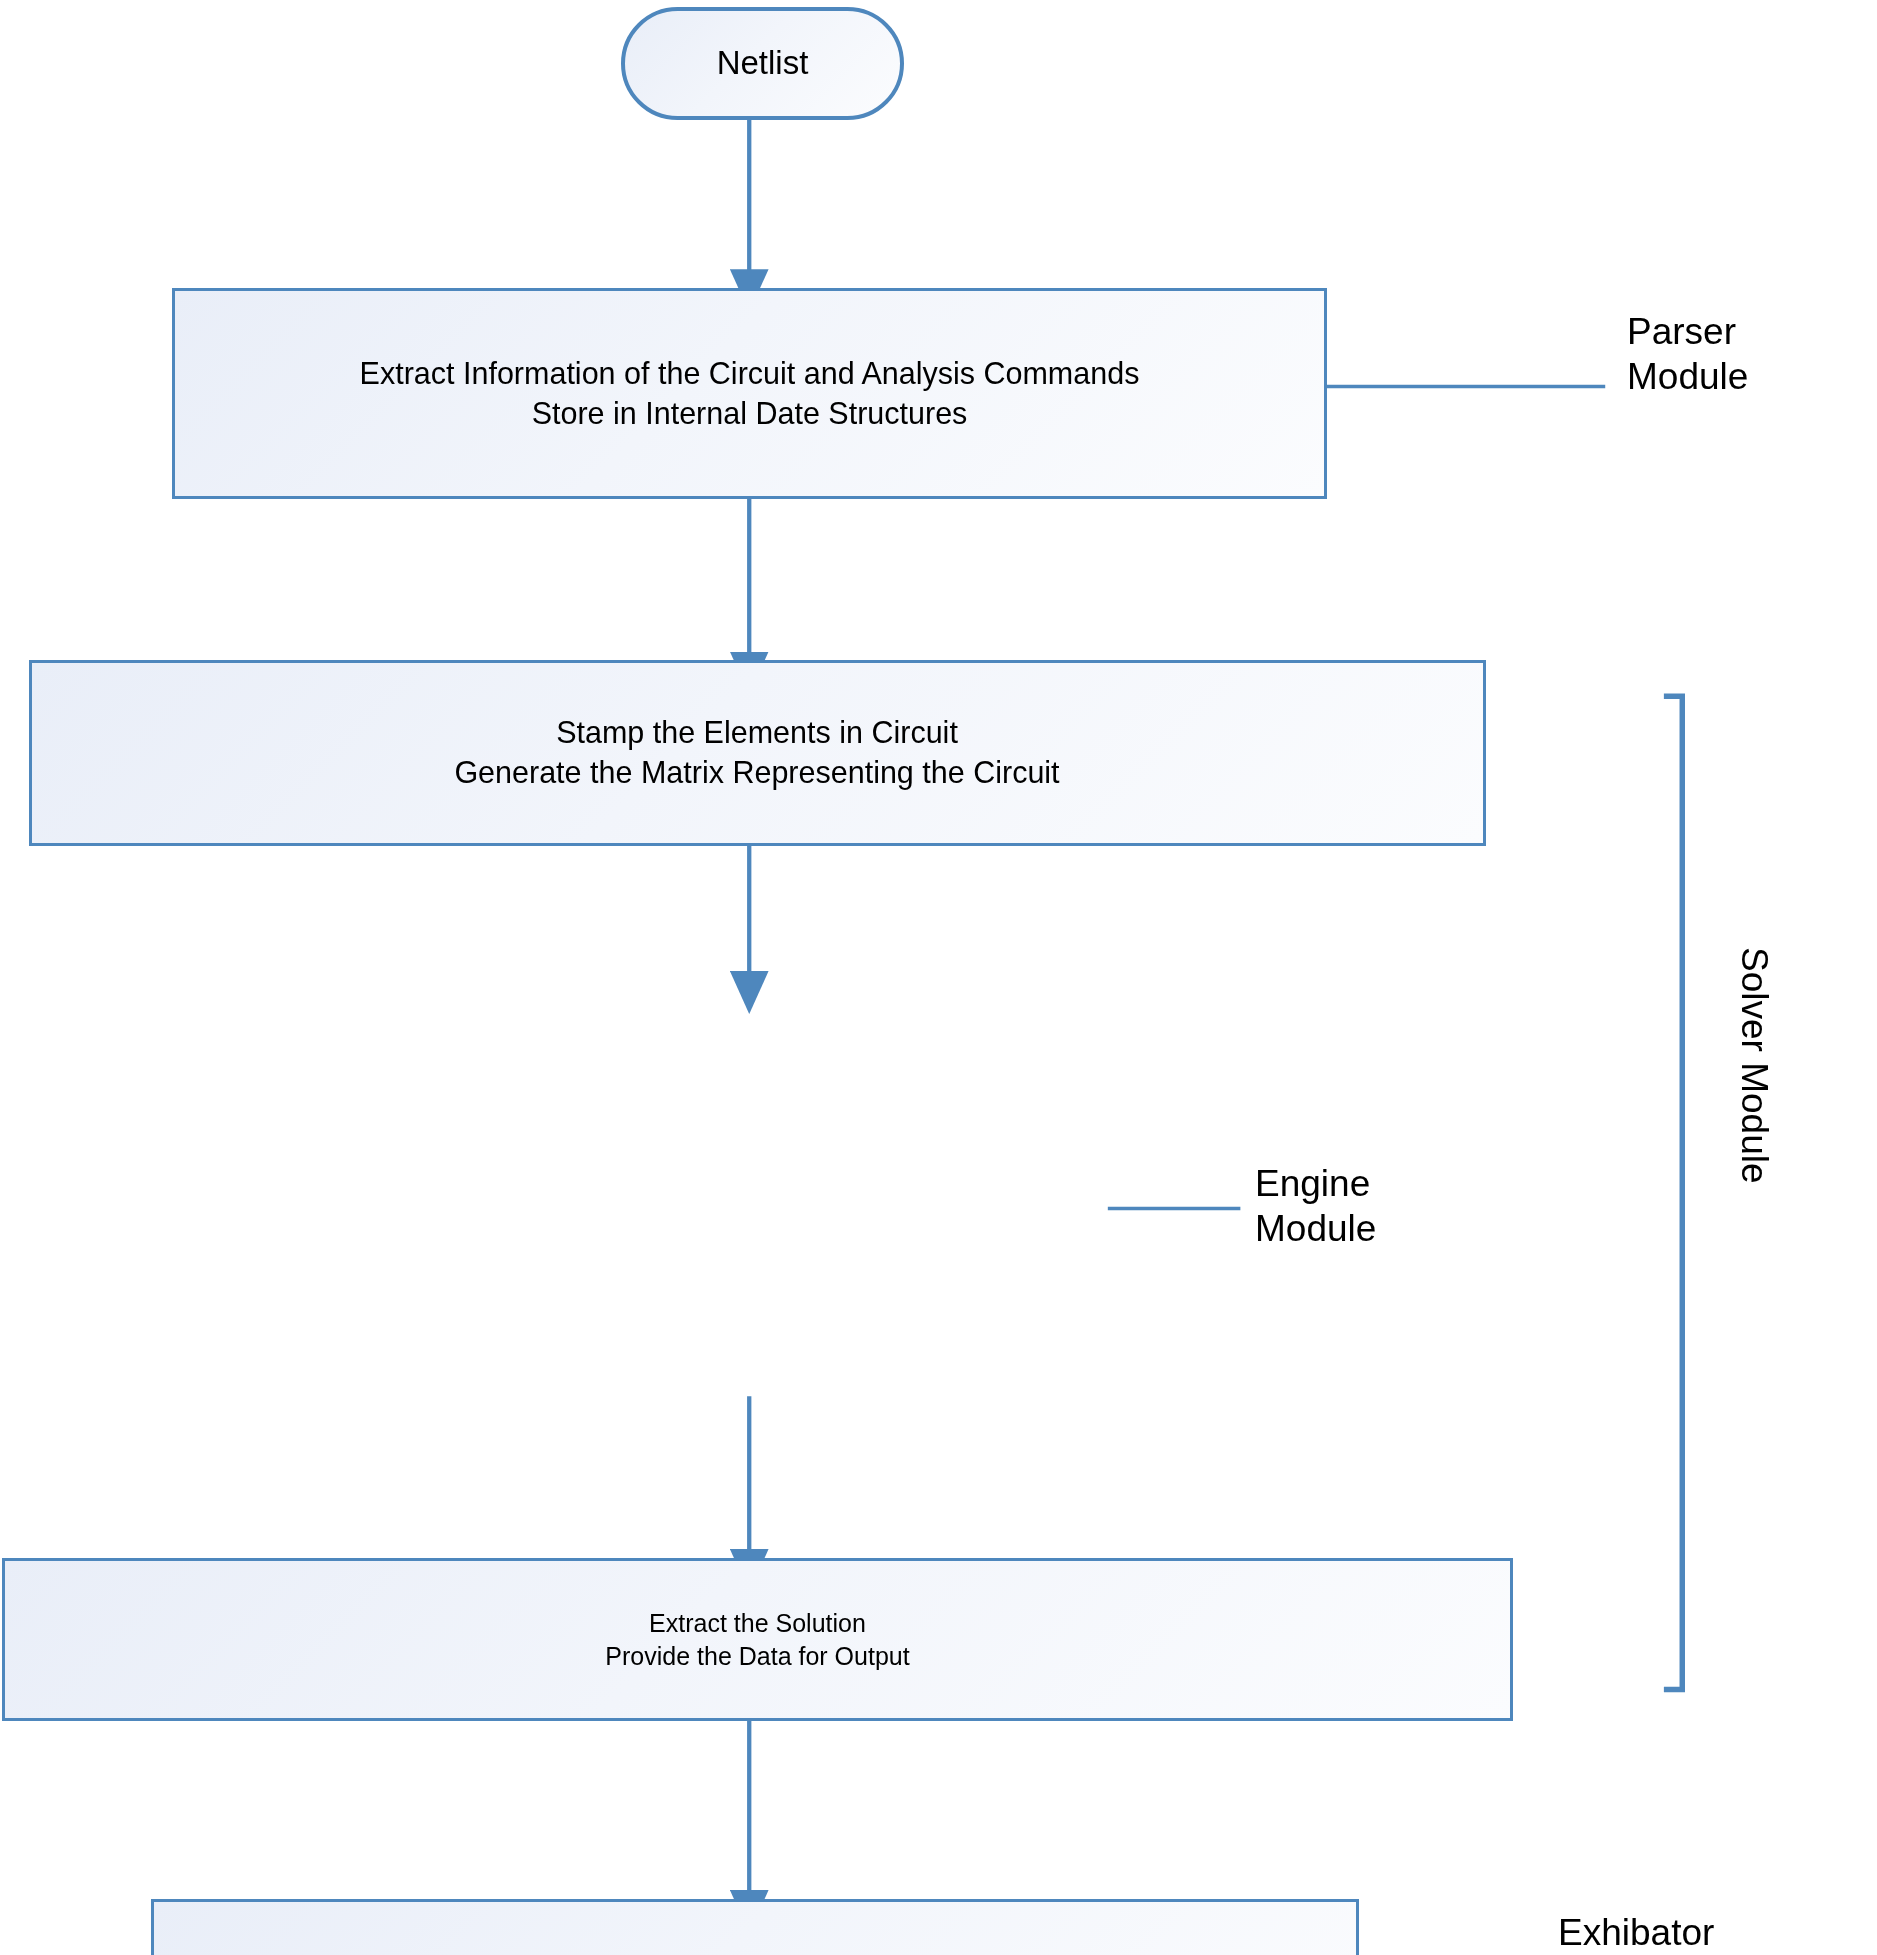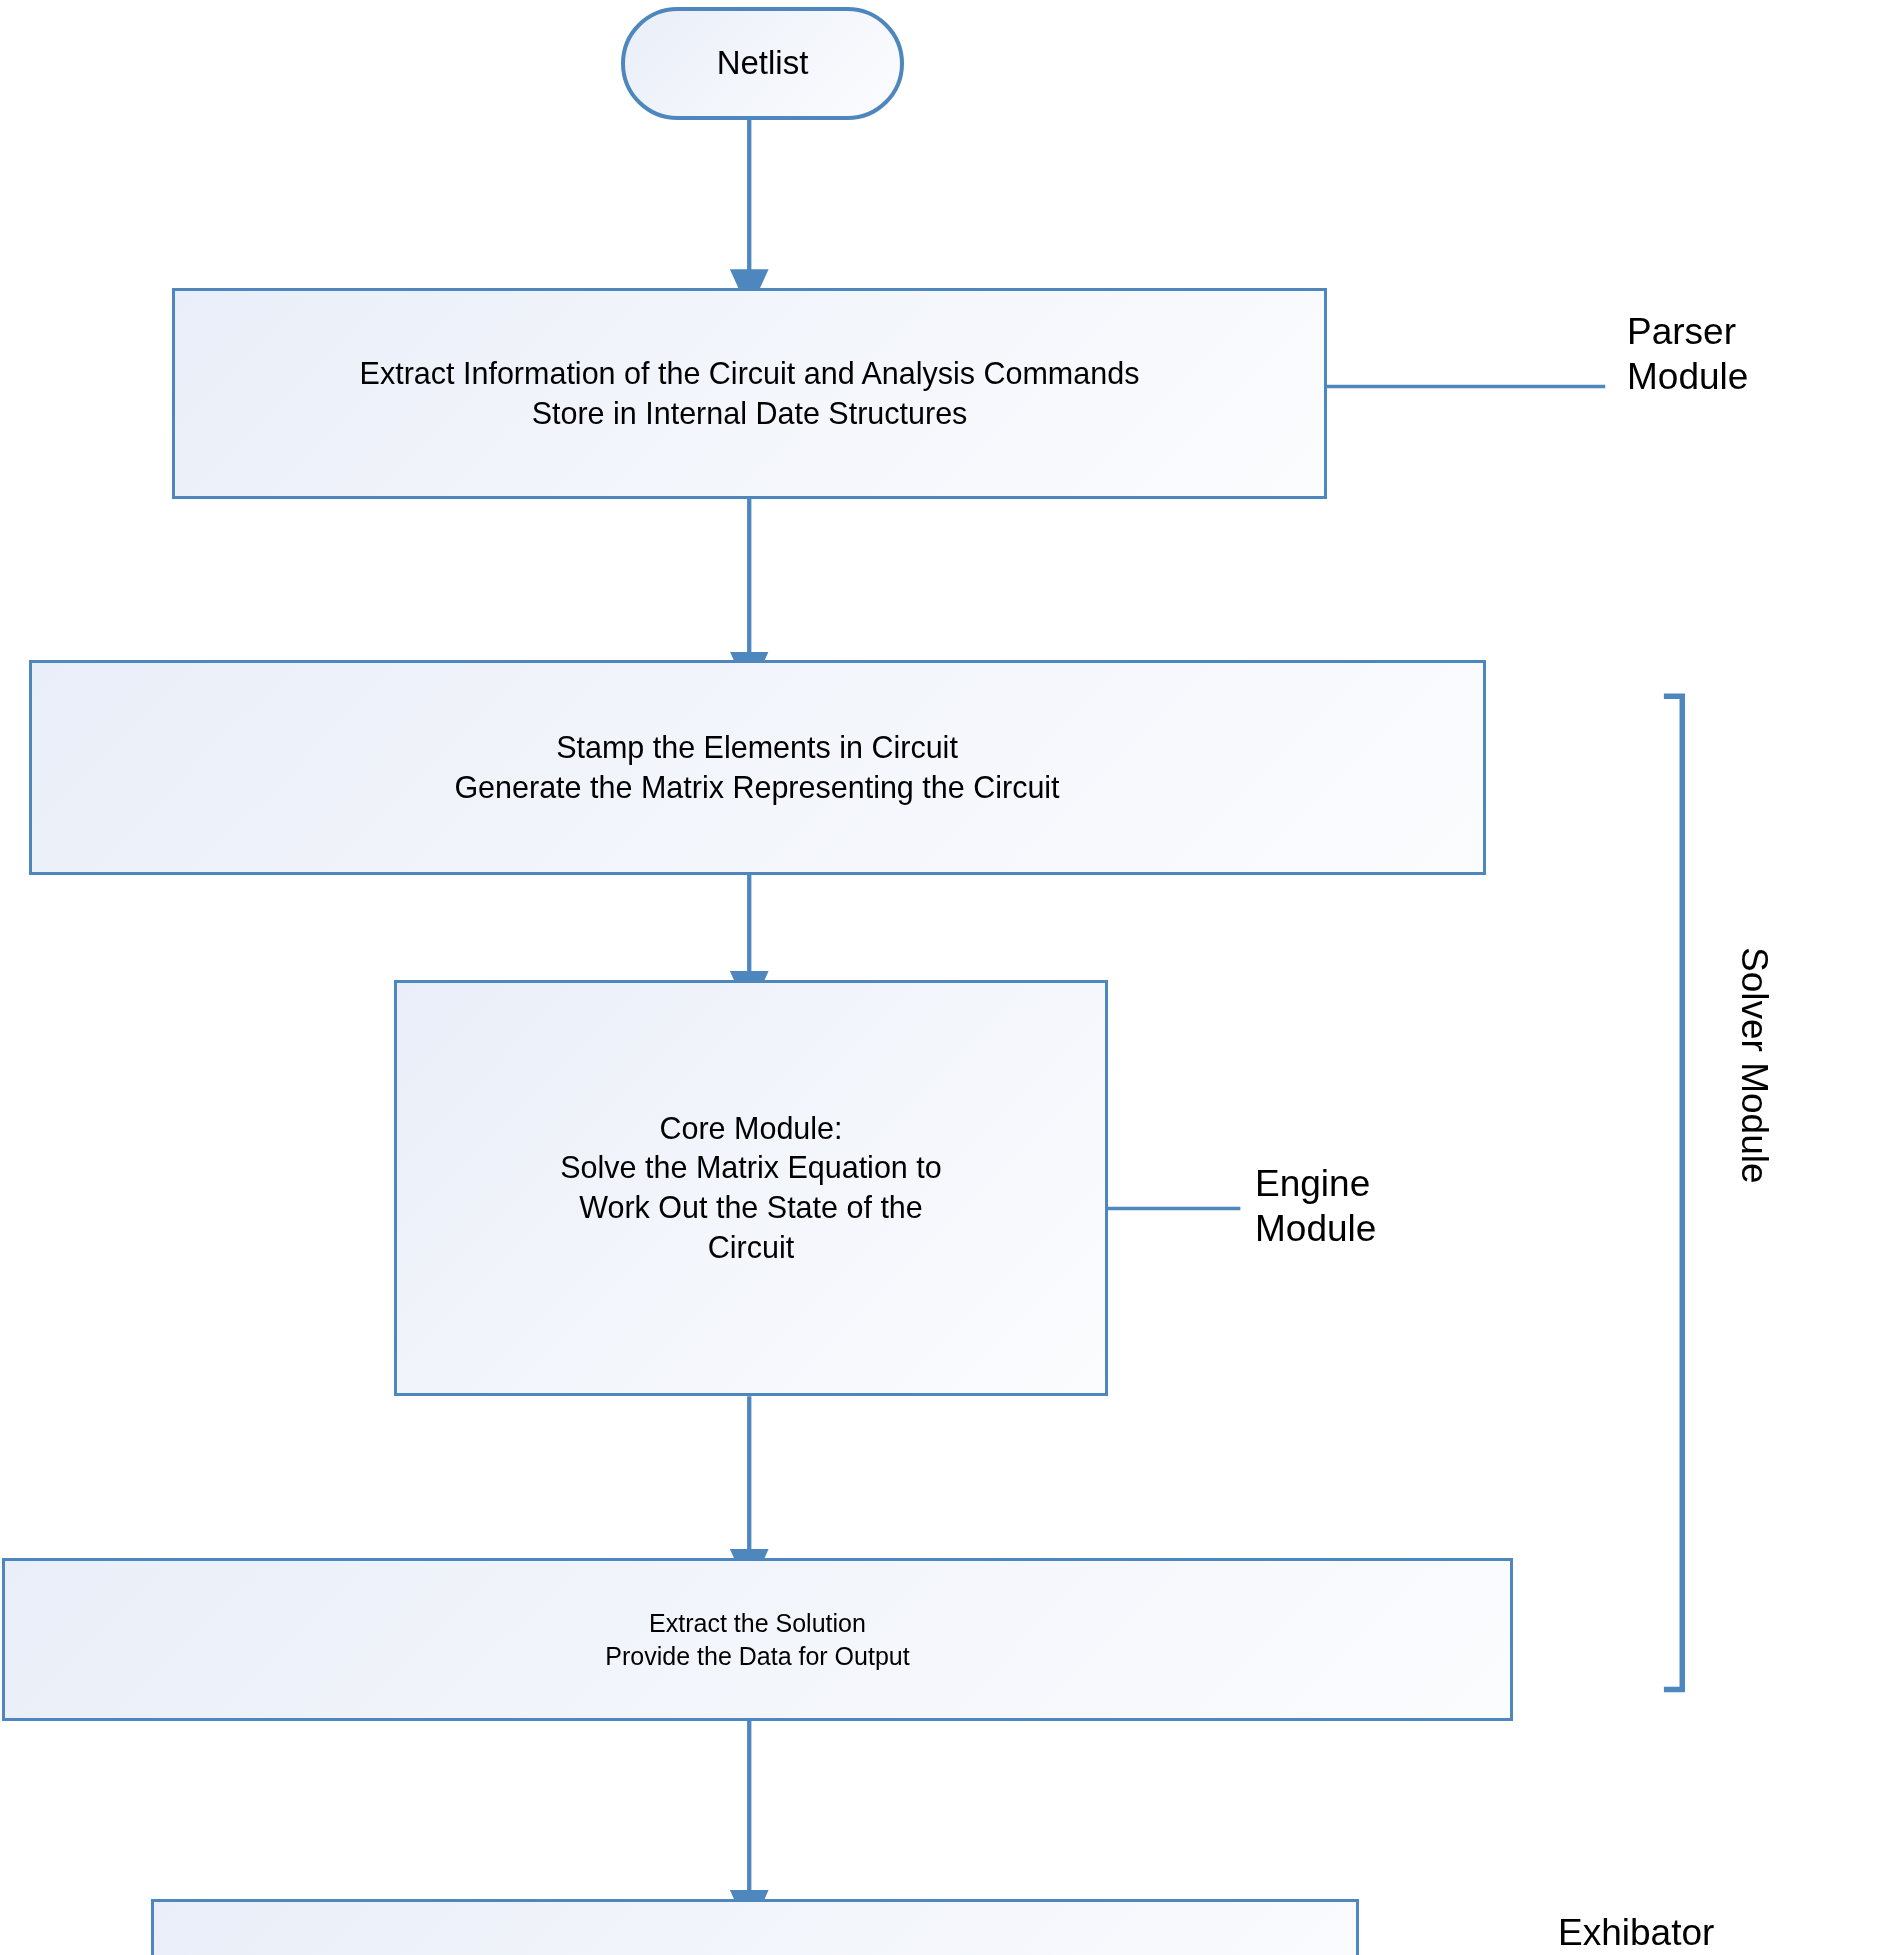--- a/index.html
+++ b/index.html
@@ -99,31 +99,25 @@
 
   <div class="node terminator" style="left:621px; top:7px; width:283px; height:113px; font-size:33px;">
     <span class="txt">Netlist</span>
   </div>
 
   <div class="node" style="left:172px; top:288px; width:1155px; height:211px; font-size:30.5px;">
     <span class="txt">Extract Information of the Circuit and Analysis Commands
 Store in Internal Date Structures</span>
   </div>
 
-  <div class="node" style="left:28.5px; top:660px; width:1457px; height:215px; font-size:30.5px;">
+  <div class="node" style="left:28.5px; top:660px; width:1457px; height:186px; font-size:30.5px;">
     <span class="txt">Stamp the Elements in Circuit
 Generate the Matrix Representing the Circuit</span>
   </div>
 
-  <div class="node" style="left:394px; top:980px; width:714px; height:416px; font-size:30.5px;">
-    <span class="txt">Core Module:
-Solve the Matrix Equation to
-Work Out the State of the
-Circuit</span>
-  </div>
 
   <div class="node" style="left:2px; top:1558px; width:1511px; height:163px; font-size:25px;">
     <span class="txt">Extract the Solution
 Provide the Data for Output</span>
   </div>
 
   <div class="node" style="left:151px; top:1899px; width:1208px; height:190px; font-size:30.5px;">
     
   </div>
 

